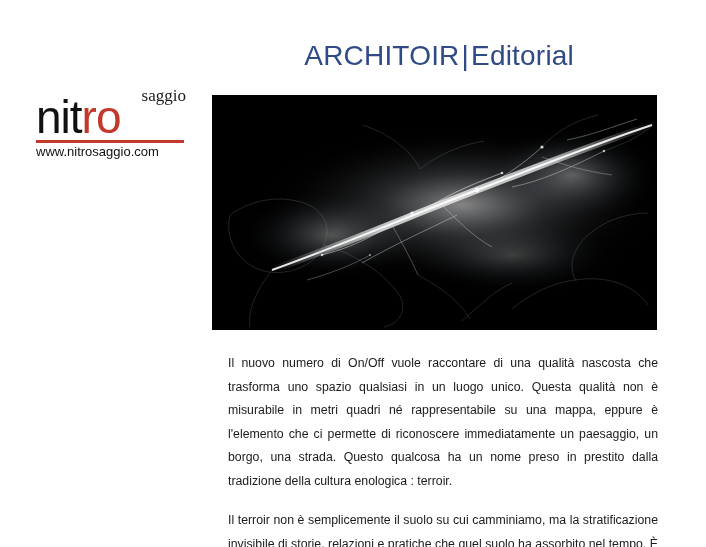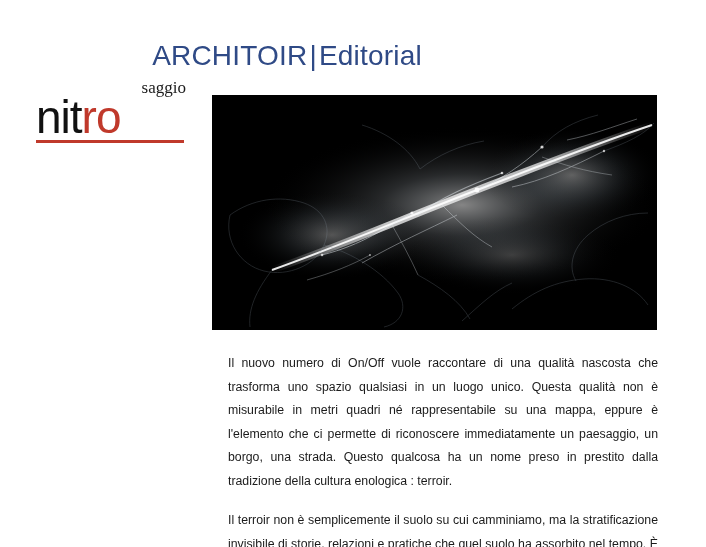--- a/index.html
+++ b/index.html
@@ -20,21 +20,21 @@
     width: 706px;
     height: 547px;
   }
 
   
   .title {
     position: absolute;
     left: 0;
     top: 40px;
     width: 574px;
-    text-align: center;
+    text-align: right;
     font-size: 28px;
     color: #2f4a86;
     letter-spacing: 0.2px;
     font-family: "Liberation Sans", sans-serif;
     white-space: nowrap;
   }
   .title .t-main { color: #2f4a86; }
   .title .t-sep {
     color: #2f4a86;
     padding: 0 2px;
@@ -45,21 +45,21 @@
   .logo {
     position: absolute;
     left: 36px;
     top: 78px;
     width: 152px;
     height: 82px;
   }
   .logo-saggio {
     position: absolute;
     right: 2px;
-    top: 0px;
+    top: 8px;
     font-size: 17px;
     color: #1a1a1a;
     font-family: "Liberation Serif", serif;
   }
   .logo-word {
     position: absolute;
     left: 0;
     top: 16px;
     font-size: 46px;
     line-height: 46px;
@@ -121,20 +121,21 @@
 <div class="page">
 
   <div class="title">
     <span class="t-main">ARCHITOIR</span><span class="t-sep">|</span><span class="t-sub">Editorial</span>
   </div>
 
   <div class="logo">
     <div class="logo-saggio">saggio</div>
     <div class="logo-word"><span>nit</span><span class="red">ro</span></div>
     <div class="logo-rule"></div>
+    <div class="logo-url">www.nitrosaggio.com</div>
   </div>
 
   <div class="photo">
     <svg width="445" height="235" viewBox="0 0 445 235">
       <defs>
         <radialGradient id="glowA" cx="50%" cy="50%" r="50%">
           <stop offset="0%" stop-color="#ffffff" stop-opacity="0.95"></stop>
           <stop offset="40%" stop-color="#cfd8e0" stop-opacity="0.35"></stop>
           <stop offset="100%" stop-color="#000000" stop-opacity="0"></stop>
         </radialGradient>

